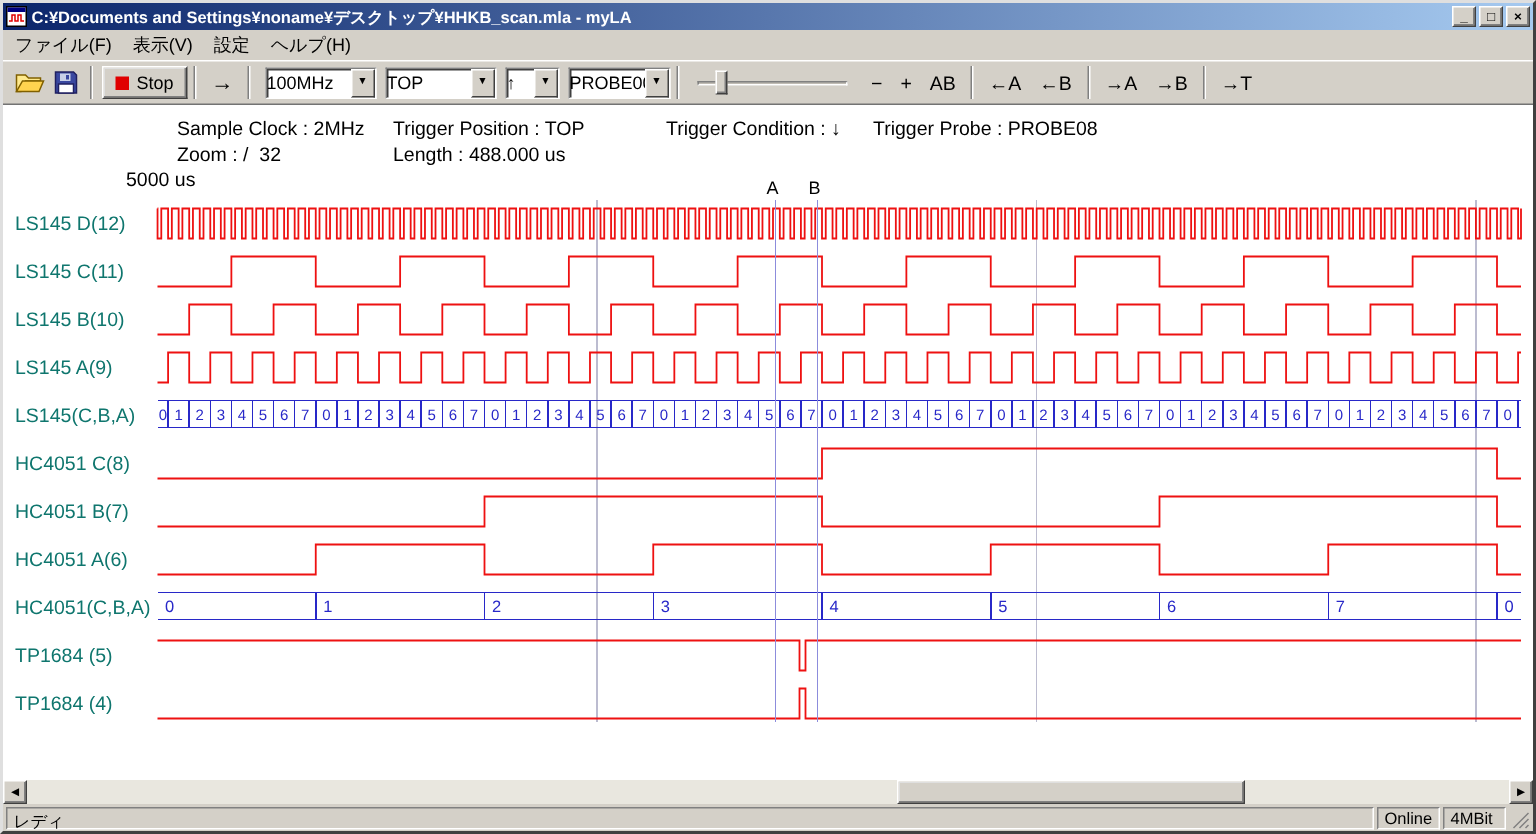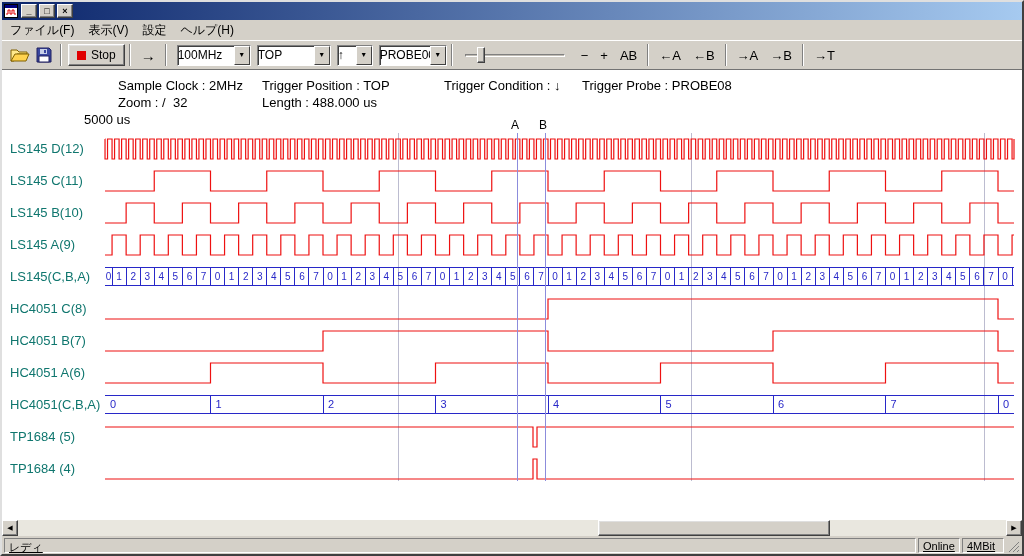--- a/index.html
+++ b/index.html
@@ -95,37 +95,38 @@
     font-size:7px; color:#000; display:flex; align-items:center; justify-content:center; padding:0;}
   .sb-track{ flex:1; position:relative; }
   .sb-thumb{ position:absolute; left:580px; width:232px; top:0; bottom:0;
     background:#d4d0c8; border:1px solid; border-color:#fff #404040 #404040 #fff;
     box-shadow:inset -1px -1px 0 #808080, inset 1px 1px 0 #dfdfdf; }
 
   
   .statusbar{ flex:0 0 18px; height:18px; display:flex; gap:2px; align-items:stretch;
     padding:2px 2px 1px 2px; font-size:11px; color:#000; }
   .status-pane{ border:1px solid; border-color:#808080 #fff #fff #808080;
-    padding:1px 4px 4px 4px; white-space:nowrap;text-decoration:underline; }
+    padding:1px 4px 4px 4px; white-space:nowrap; }
   .status-main{ flex:1; }
   .pane-online{ width:42px; flex:0 0 42px; }
   .pane-mem{ width:42px; flex:0 0 42px; }
   .resize-grip{ width:14px; flex:0 0 14px; display:flex; align-items:flex-end; justify-content:flex-end;}
 </style>
 </head>
 <body>
 
 <div class="window">
 
   <div class="titlebar">
     <svg class="app-icon" viewBox="0 0 14 14">
       <rect x="0.5" y="0.5" width="13" height="13" fill="#fff" stroke="#000"></rect>
       <rect x="1" y="1" width="12" height="3" fill="#000080"></rect>
       <path d="M2 10 h2 v-4 h2 v4 h2 v-4 h2 v4 h2" stroke="#e00000" fill="none"></path>
     </svg>
+    <span class="title-text">C:¥Documents and Settings¥noname¥デスクトップ¥HHKB_scan.mla - myLA</span>
     <span class="tb-controls">
       <button class="tb-btn">_</button>
       <button class="tb-btn">□</button>
       <button class="tb-btn">×</button>
     </span>
   </div>
 
   <div class="menubar">
     <span class="menu-item">ファイル(F)</span>
     <span class="menu-item">表示(V)</span>

